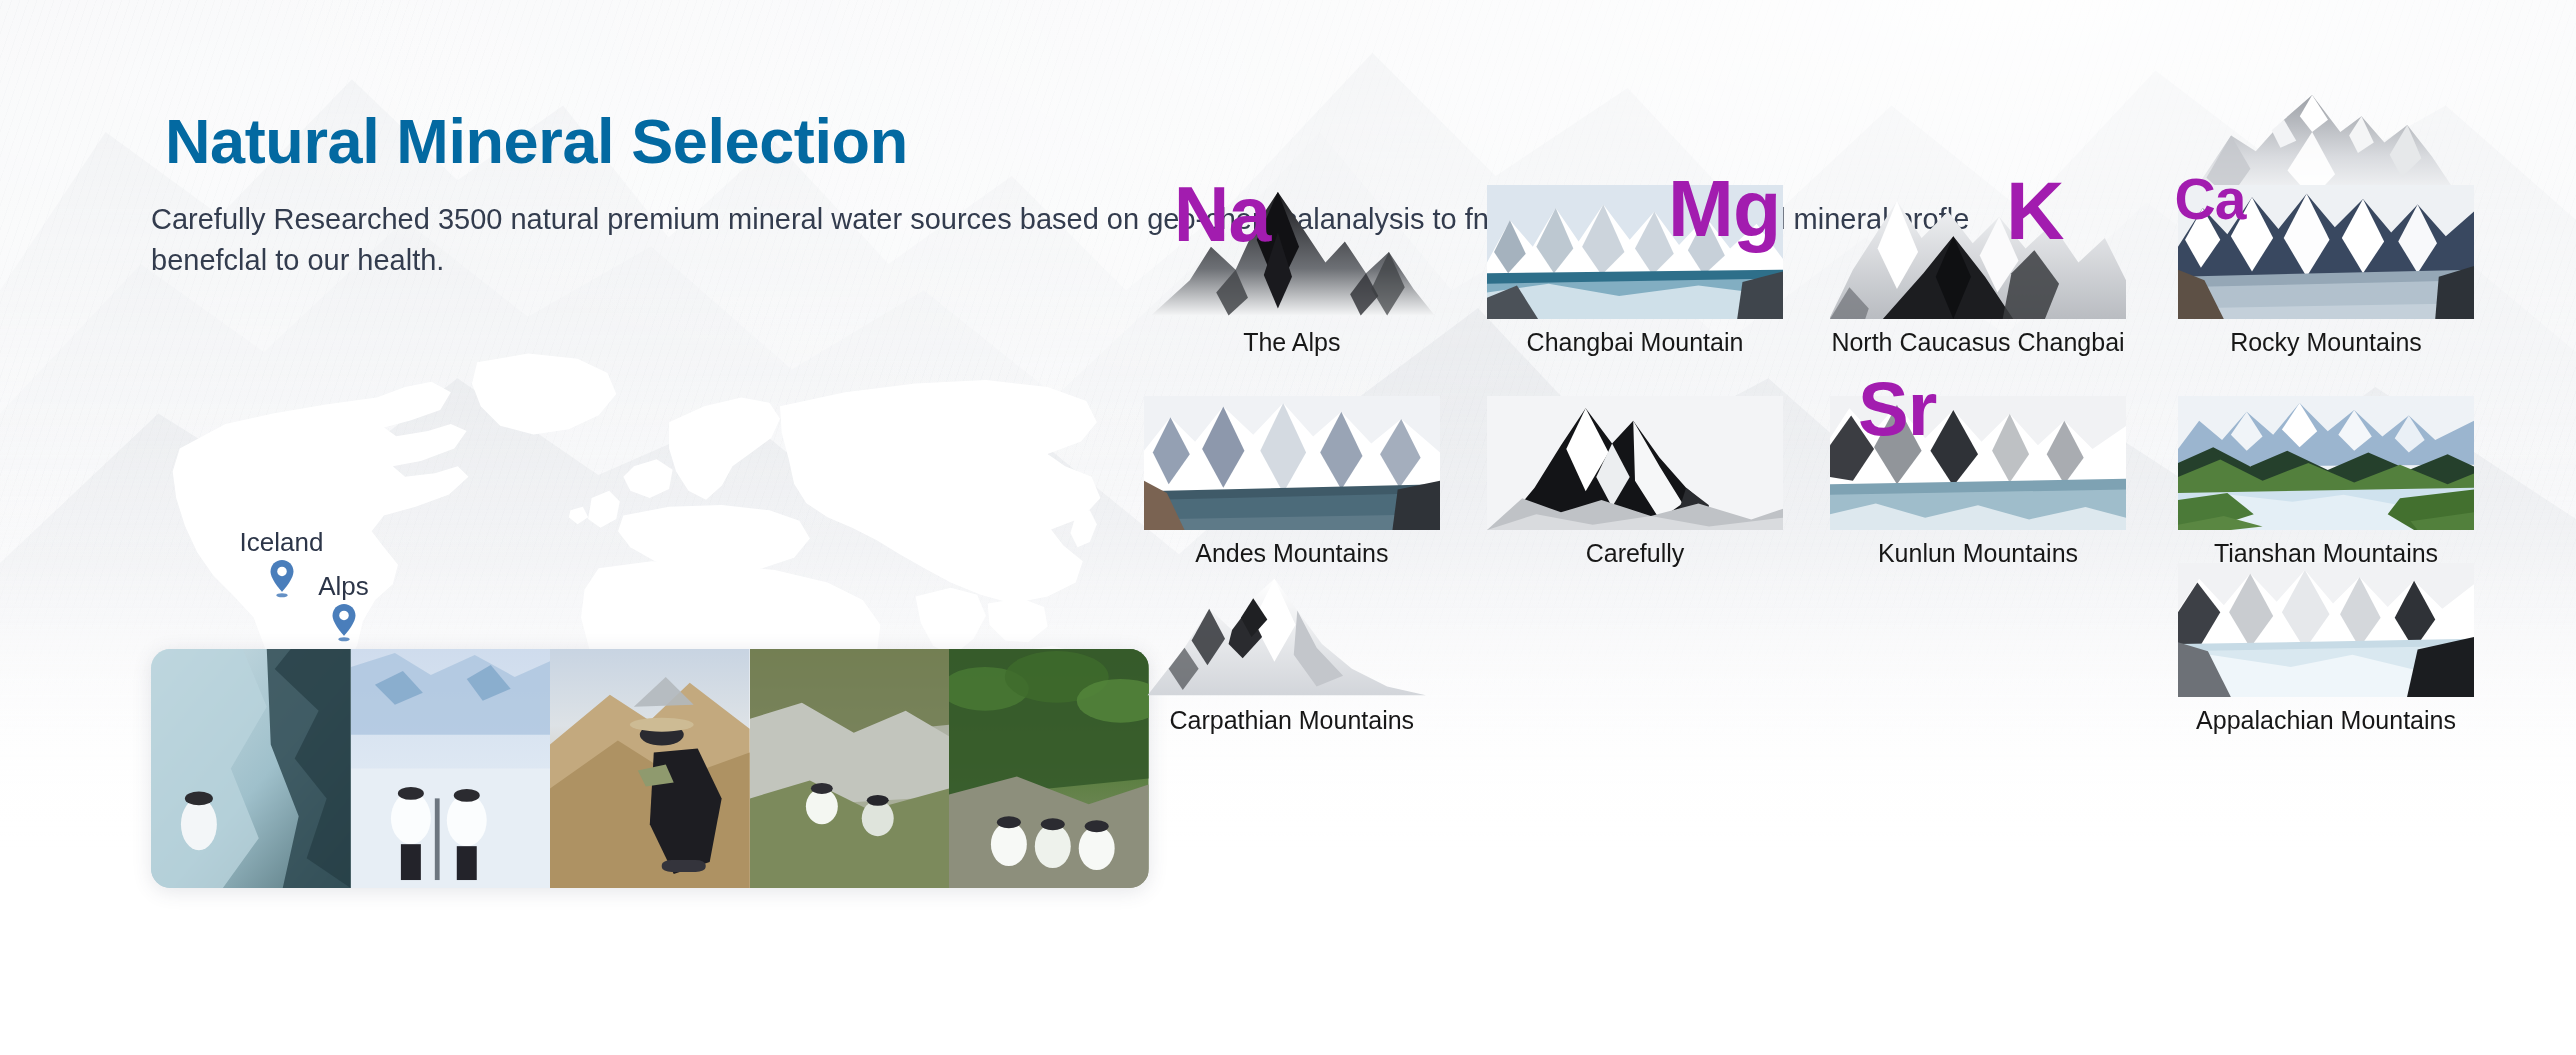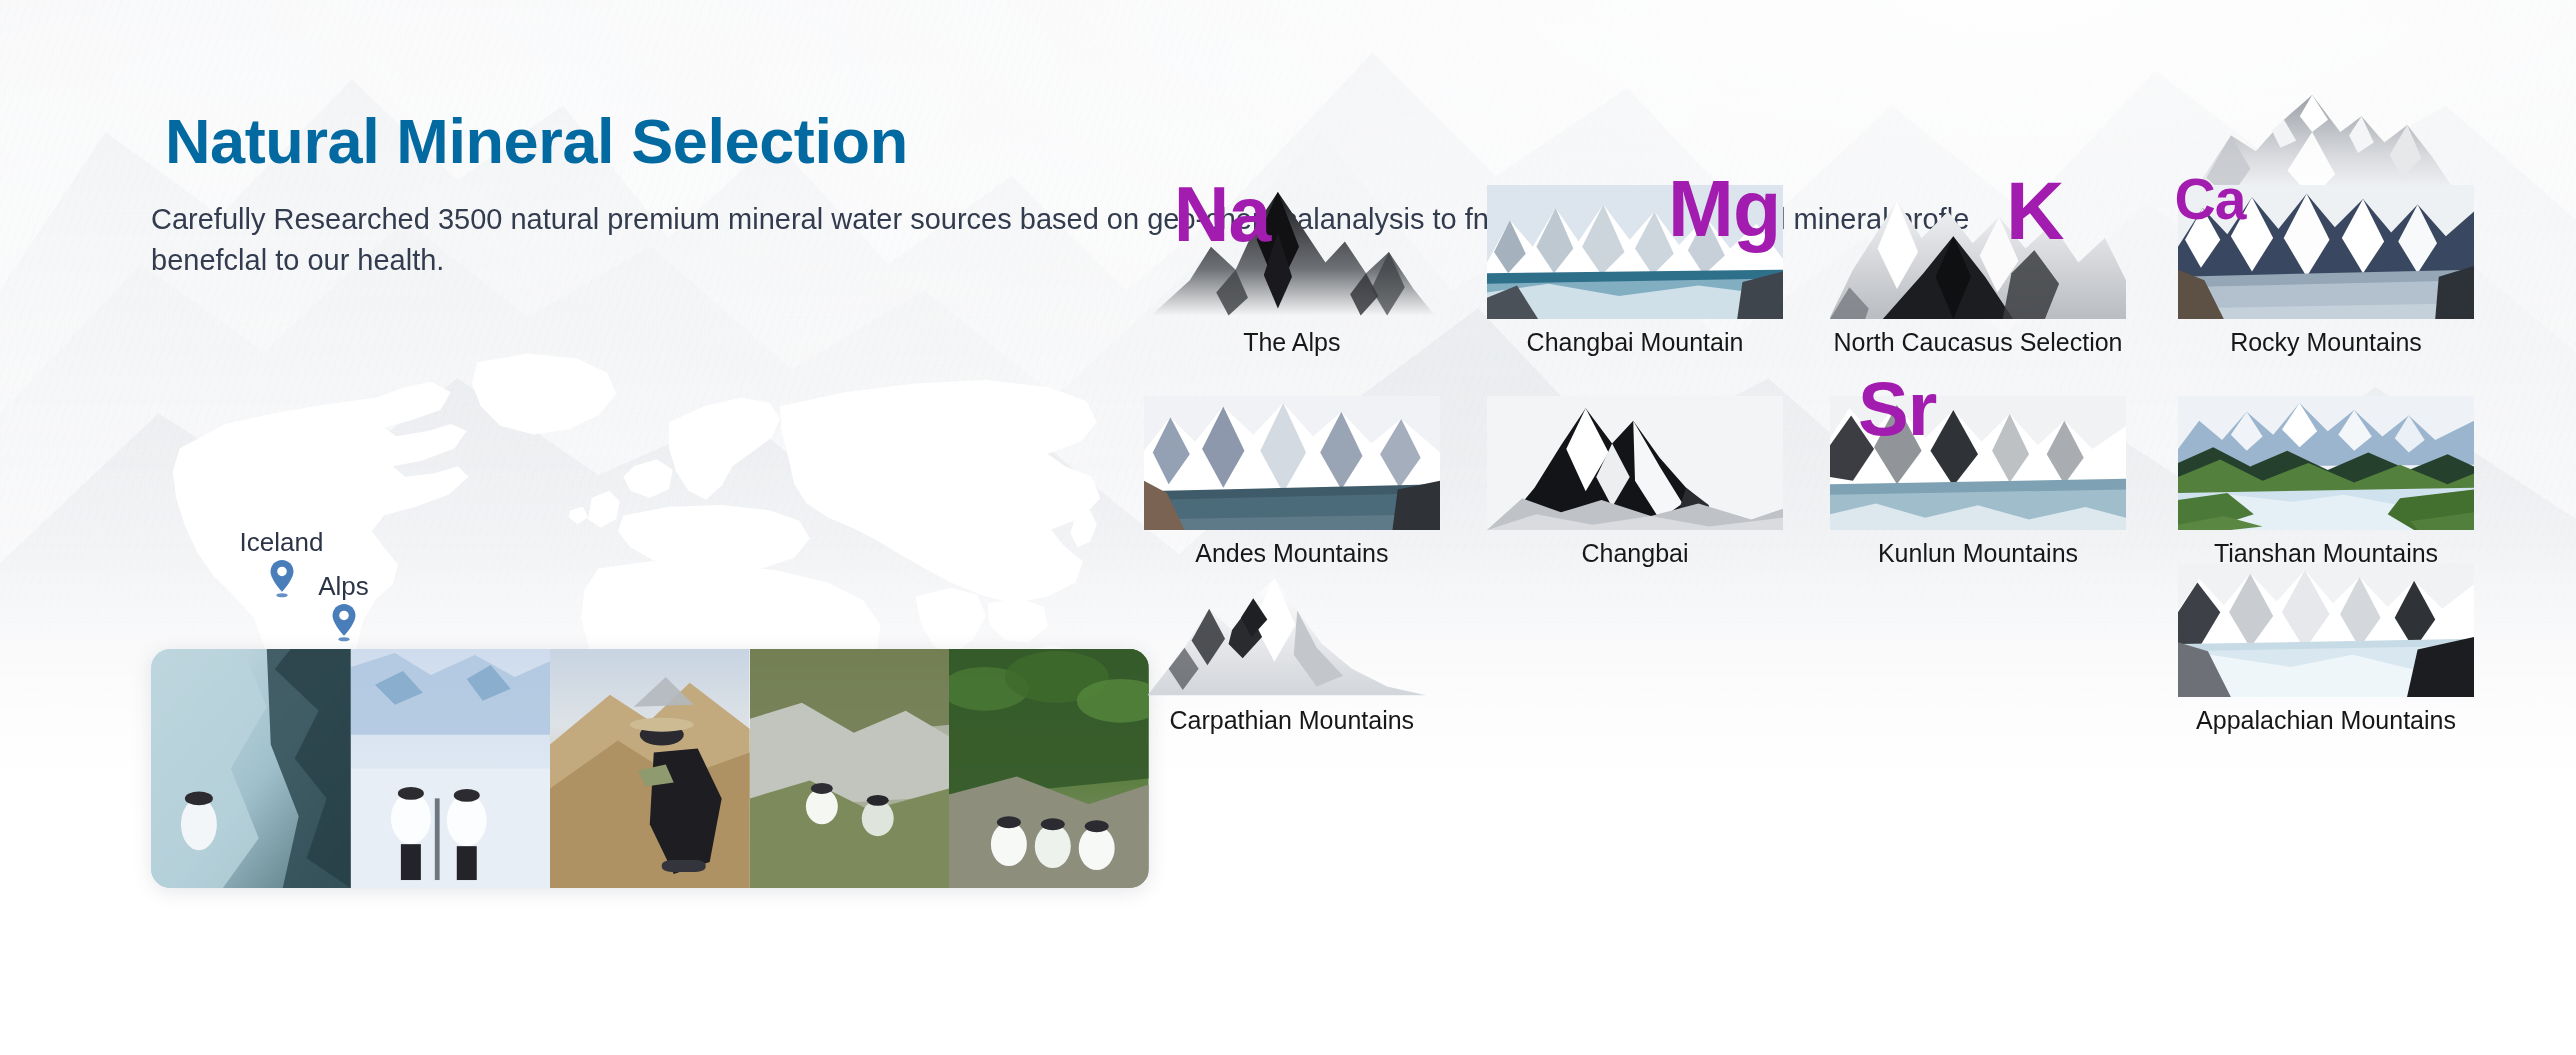--- a/index.html
+++ b/index.html
@@ -368,21 +368,21 @@
           <path d="M0 150 L26 96 L52 56 L76 18 L104 60 L134 30 L162 66 L192 36 L222 72 L252 44 L282 88 L312 60 L336 108 L336 152 L0 152 Z" fill="url(#cau)"></path>
           <path d="M76 18 L100 76 L76 118 L54 72 Z" fill="#ffffff"></path>
           <path d="M192 36 L214 86 L190 122 L170 80 Z" fill="#fbfbfc"></path>
           <path d="M60 152 L106 100 L140 58 L176 104 L208 152 Z" fill="#1c1d20"></path>
           <path d="M140 58 L160 104 L140 152 L120 104 Z" fill="#0f1012"></path>
           <path d="M206 100 L232 74 L260 112 L244 152 L196 152 Z" fill="#3b3d41" opacity=".85"></path>
           <path d="M0 152 L22 116 L44 140 L40 152 Z" fill="#6e7176" opacity=".7"></path>
         </svg>
       </div>
       <span class="mineral-symbol" style="left:176px;top:-14px;font-size:81px;">K</span>
-      <div class="card-label">North Caucasus Selection</div>
+      <div class="card-label">North Caucasus Changbai</div>
     </div>
 
     <div class="card r0 c3">
       <div class="card-figure">
         <svg viewBox="0 0 336 152" preserveAspectRatio="none">
           <rect width="336" height="152" fill="#eef1f4"></rect>
           <path d="M0 70 L28 26 L56 56 L84 14 L114 50 L146 10 L178 48 L210 16 L242 54 L272 22 L304 58 L336 30 L336 120 L0 124 Z" fill="#394860"></path>
           <path d="M28 26 L48 62 L26 94 L8 62 Z" fill="#ffffff"></path>
           <path d="M84 14 L108 60 L84 98 L60 58 Z" fill="#ffffff"></path>
           <path d="M146 10 L172 62 L146 104 L120 60 Z" fill="#fdfdfe"></path>
@@ -423,21 +423,21 @@
           <rect width="336" height="152" fill="#f3f4f6"></rect>
           <path d="M14 152 L54 104 L84 56 L112 14 L142 54 L166 28 L196 70 L226 104 L262 134 L300 152 Z" fill="#131417"></path>
           <path d="M112 14 L138 64 L112 108 L90 60 Z" fill="#ffffff"></path>
           <path d="M142 54 L162 92 L142 126 L124 92 Z" fill="#eceef0"></path>
           <path d="M166 28 L196 80 L222 122 L196 140 L168 96 Z" fill="#f6f7f8"></path>
           <path d="M226 104 L252 124 L238 152 L212 148 Z" fill="#2a2c30"></path>
           <path d="M0 152 L40 116 L84 132 L130 118 L186 136 L240 122 L300 140 L336 128 L336 152 Z" fill="#bfc2c6"></path>
           <path d="M0 152 L56 134 L120 146 L186 136 L252 148 L336 138 L336 152 Z" fill="#d9dbde"></path>
         </svg>
       </div>
-      <div class="card-label">Changbai</div>
+      <div class="card-label">Carefully</div>
     </div>
 
     <div class="card r1 c3">
       <div class="card-figure">
         <svg viewBox="0 0 336 152" preserveAspectRatio="none">
           <rect width="336" height="152" fill="#eef2f6"></rect>
           <path d="M0 60 L24 28 L50 50 L78 18 L108 44 L138 8 L170 40 L200 16 L232 46 L262 22 L292 50 L336 28 L336 78 L0 80 Z" fill="#9bb5cf"></path>
           <path d="M138 8 L158 40 L138 58 L118 38 Z" fill="#ffffff"></path>
           <path d="M78 18 L96 46 L78 62 L60 44 Z" fill="#f0f4f8"></path>
           <path d="M200 16 L220 46 L200 62 L182 44 Z" fill="#f4f7fa"></path>

